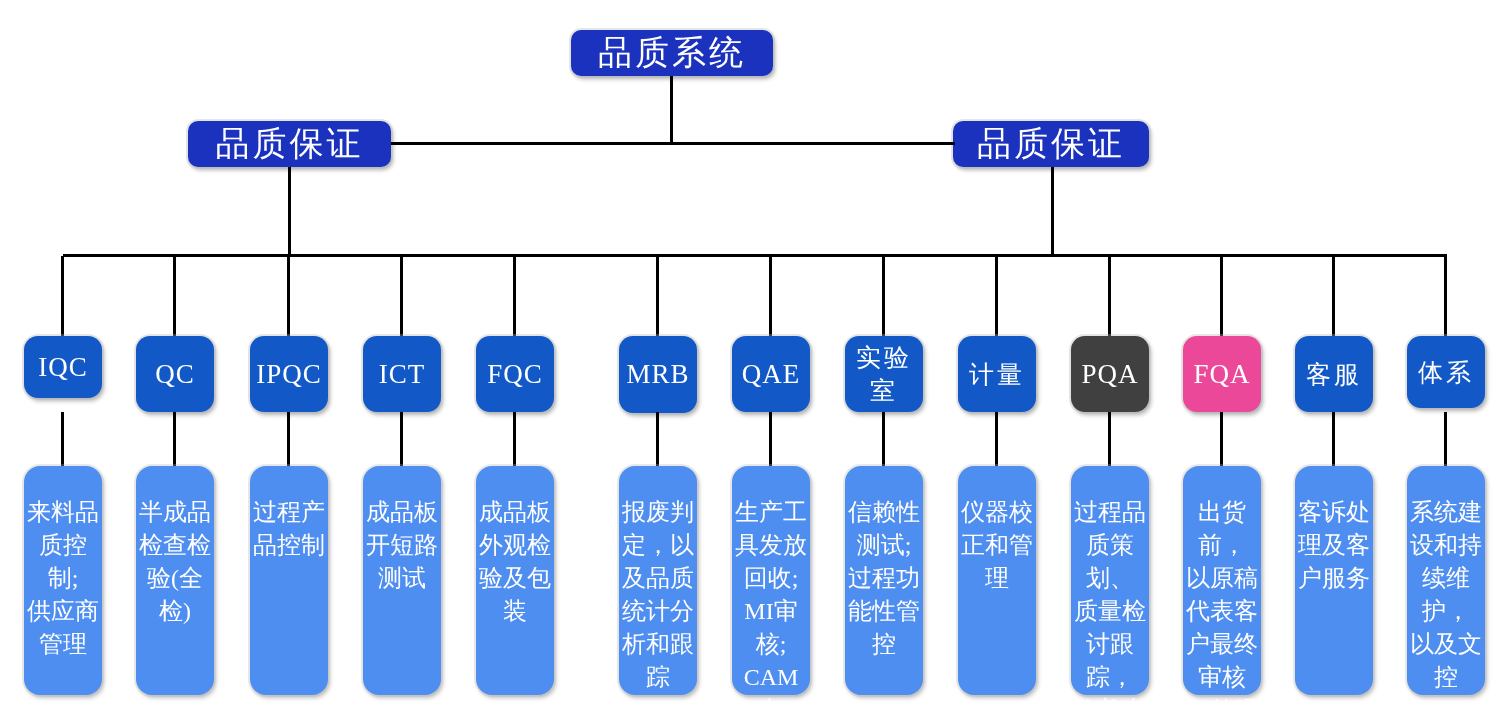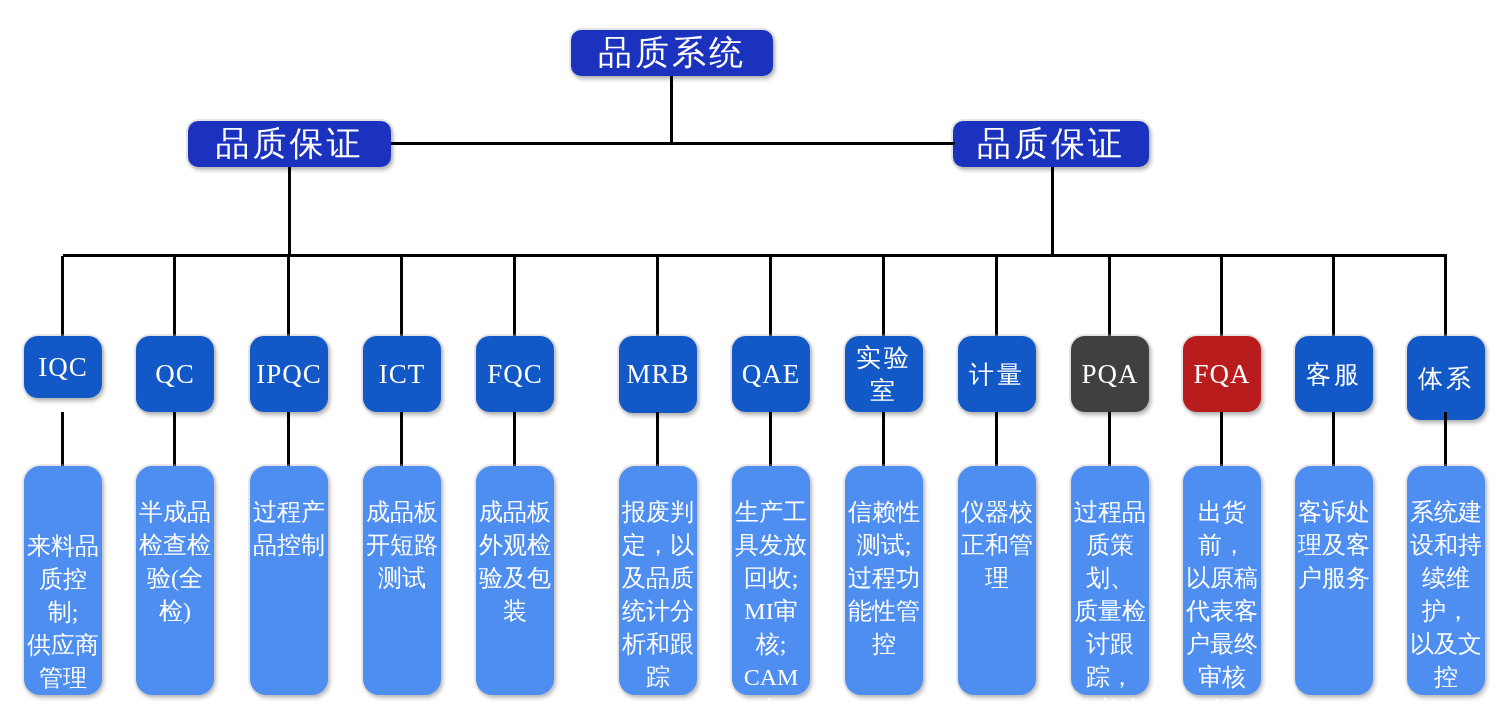--- a/index.html
+++ b/index.html
@@ -79,21 +79,21 @@
   <div class="line" style="left: 391px; top: 142px; width: 564px; height: 3px; background: rgb(0, 0, 0);"></div>
   <div class="line" style="left: 288px; top: 167px; width: 3px; height: 90px; background: rgb(0, 0, 0);"></div>
   <div class="line" style="left: 1051px; top: 167px; width: 3px; height: 90px; background: rgb(0, 0, 0);"></div>
   <div class="line" style="left: 63px; top: 254px; width: 1384px; height: 3px; background: rgb(0, 0, 0);"></div>
 
   <div class="line seg-top" style="left: 61px; top: 256px; width: 3px; height: 80px; background: rgb(0, 0, 0);"></div>
   <div class="node dept" style="left: 24px; top: 336px; width: 78px; height: 62px; background: rgb(18, 89, 199);">
     <span class="lbl latin">IQC</span>
   </div>
   <div class="line seg-mid" style="left: 61px; top: 412px; width: 3px; height: 54px; background: rgb(0, 0, 0);"></div>
-  <div class="node desc" style="left: 24px; top: 466px; width: 78px; height: 229px; background: rgb(78, 142, 240); align-items: flex-end;">
+  <div class="node desc" style="left: 24px; top: 466px; width: 78px; height: 229px; background: rgb(78, 142, 240);">
     <span class="txt">来料品
 质控制;
 供应商
 管理</span>
   </div>
 
   <div class="line seg-top" style="left: 173px; top: 256px; width: 3px; height: 80px; background: rgb(0, 0, 0);"></div>
   <div class="node dept" style="left: 136px; top: 336px; width: 78px; height: 76px; background: rgb(18, 89, 199);">
     <span class="lbl latin">QC</span>
   </div>
@@ -199,21 +199,21 @@
     <span class="txt">过程品
 质策划、
 质量检
 讨跟踪，
 改善专
 案;持
 续改善</span>
   </div>
 
   <div class="line seg-top" style="left: 1220px; top: 256px; width: 3px; height: 80px; background: rgb(0, 0, 0);"></div>
-  <div class="node dept" style="left: 1183px; top: 336px; width: 78px; height: 76px; background: #b91c1c;">
+  <div class="node dept" style="left: 1183px; top: 336px; width: 78px; height: 76px; background: #ec4899;">
     <span class="lbl latin">FQA</span>
   </div>
   <div class="line seg-mid" style="left: 1220px; top: 412px; width: 3px; height: 54px; background: rgb(0, 0, 0);"></div>
   <div class="node desc" style="left: 1183px; top: 466px; width: 78px; height: 229px; background: rgb(78, 142, 240);">
     <span class="txt">出货前，
 以原稿
 代表客
 户最终
 审核
 （外观
@@ -226,21 +226,21 @@
     <span class="lbl cjk">客服</span>
   </div>
   <div class="line seg-mid" style="left: 1332px; top: 412px; width: 3px; height: 54px; background: rgb(0, 0, 0);"></div>
   <div class="node desc" style="left: 1295px; top: 466px; width: 78px; height: 229px; background: rgb(78, 142, 240);">
     <span class="txt">客诉处
 理及客
 户服务</span>
   </div>
 
   <div class="line seg-top" style="left: 1444px; top: 256px; width: 3px; height: 80px; background: rgb(0, 0, 0);"></div>
-  <div class="node dept" style="left: 1407px; top: 336px; width: 78px; height: 84px; background: rgb(18, 89, 199);">
+  <div class="node dept" style="left: 1407px; top: 336px; width: 78px; height: 72px; background: rgb(18, 89, 199);">
     <span class="lbl cjk">体系</span>
   </div>
   <div class="line seg-mid" style="left: 1444px; top: 412px; width: 3px; height: 54px; background: rgb(0, 0, 0);"></div>
   <div class="node desc" style="left: 1407px; top: 466px; width: 78px; height: 229px; background: rgb(78, 142, 240);">
     <span class="txt">系统建
 设和持
 续维护，
 以及文
 控</span>
   </div>

